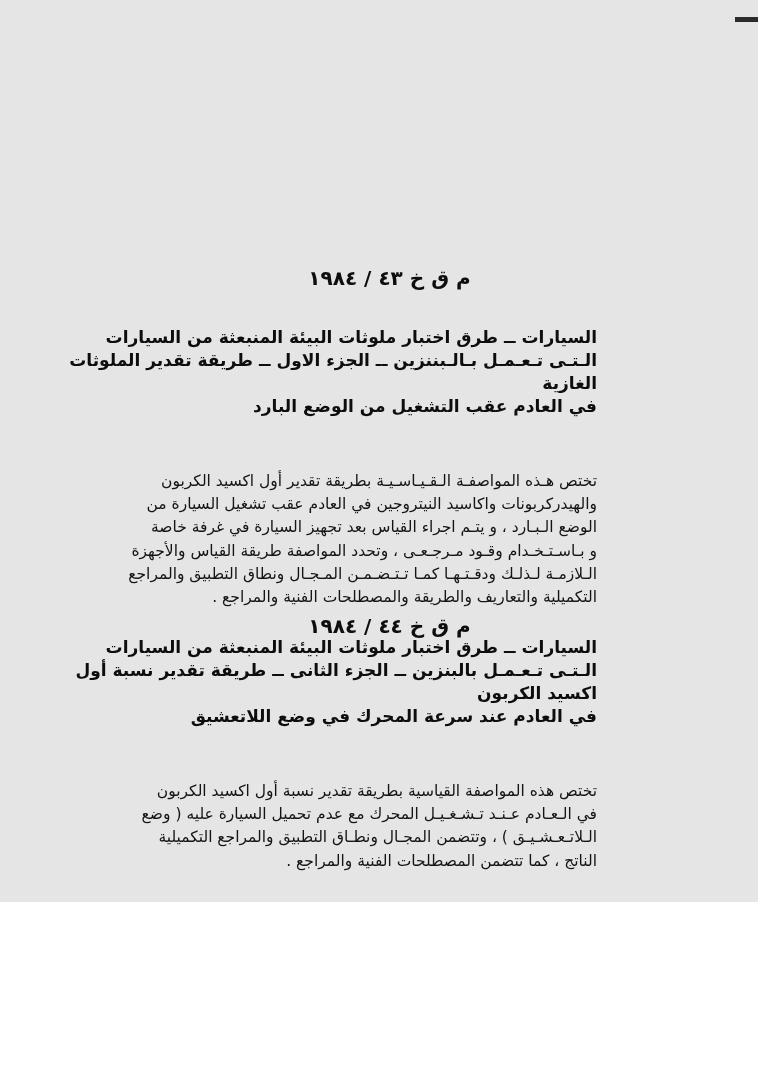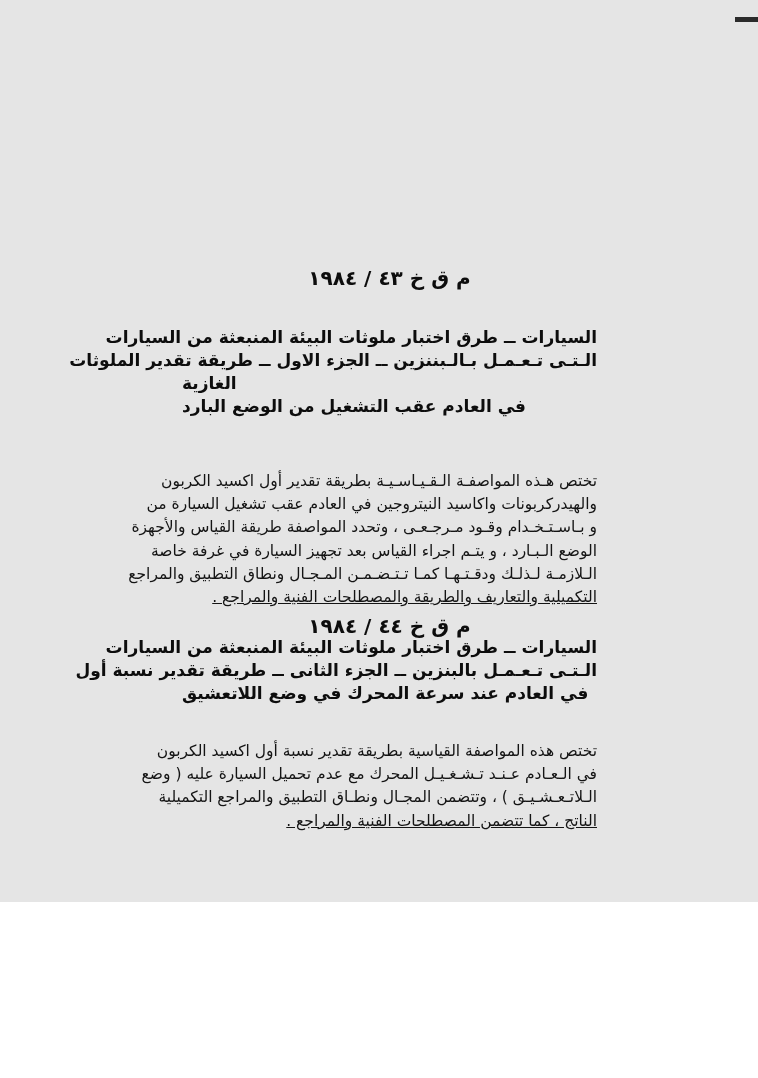--- a/index.html
+++ b/index.html
@@ -31,88 +31,88 @@
     direction: rtl;
   }
   .code-heading {
     text-align: center;
     font-size: 20px;
     font-weight: bold;
     letter-spacing: 1px;
     color: #0d0d0d;
   }
   .title-block .title-line {
-    text-align: left;
+    text-align: right;
     font-size: 17px;
     font-weight: bold;
     line-height: 23px;
     color: #0d0d0d;
     white-space: nowrap;
   }
   .body-block .body-line {
     font-size: 15.5px;
     line-height: 23.2px;
     text-align: justify;
     text-align-last: justify;
     color: #141414;
     white-space: nowrap;
   }
   .body-block .body-line.last {
     text-align: center;
     text-align-last: right;
     white-space: normal;
-    text-decoration: underline;
   }
   .page-number {
     position: absolute;
     left: 182px;
     width: 415px;
     top: 1012px;
     font-size: 16px;
     font-weight: bold;
     color: #0d0d0d;
     direction: rtl;
   }
   #heading1  { top: 266px; }
   #subtitle1 { top: 326px; }
   #para1     { top: 431px; margin-top: 39px; }
   #heading2  { top: 614px; text-align: center; }
   #subtitle2 { top: 636px; }
-  #para2     { top: 740px; }
+  #para2     { top: 780px; }
 </style>
 </head>
 <body>
 
 <div class="page">
 
   <div class="scan-mark"></div>
 
   <div id="heading1" class="block code-heading">م ق خ ٤٣ / ١٩٨٤</div>
 
   <div id="subtitle1" class="block title-block">
     <div class="title-line">السيارات ــ طرق اختبار ملوثات البيئة المنبعثة من السيارات</div>
     <div class="title-line">الـتـى تـعـمـل بـالـبننزين ــ الجزء الاول ــ طريقة تقدير الملوثات</div>
     <div class="title-line">الغازية</div>
     <div class="title-line">في العادم عقب التشغيل من الوضع البارد</div>
   </div>
 
   <div id="para1" class="block body-block">
     <div class="body-line">تختص هـذه المواصفـة الـقـيـاسـيـة بطريقة تقدير أول اكسيد الكربون</div>
     <div class="body-line">والهيدركربونات واكاسيد النيتروجين في العادم عقب تشغيل السيارة من</div>
+    <div class="body-line">الوضع الـبـارد ، و يتـم اجراء القياس بعد تجهيز السيارة في غرفة خاصة</div>
     <div class="body-line">و بـاسـتـخـدام وقـود مـرجـعـى ، وتحدد المواصفة طريقة القياس والأجهزة</div>
-    <div class="body-line">الوضع الـبـارد ، و يتـم اجراء القياس بعد تجهيز السيارة في غرفة خاصة</div>
     <div class="body-line">الـلازمـة لـذلـك ودقـتـهـا كمـا تـتـضـمـن المـجـال ونطاق التطبيق والمراجع</div>
     <div class="body-line last">التكميلية والتعاريف والطريقة والمصطلحات الفنية والمراجع .</div>
   </div>
 
   <div id="heading2" class="block code-heading">م ق خ ٤٤ / ١٩٨٤</div>
 
   <div id="subtitle2" class="block title-block">
     <div class="title-line">السيارات ــ طرق اختبار ملوثات البيئة المنبعثة من السيارات</div>
     <div class="title-line">الـتـى تـعـمـل بالبنزين ــ الجزء الثانى ــ طريقة تقدير نسبة أول</div>
+    <div class="title-line">اكسيد الكربون</div>
     <div class="title-line">في العادم عند سرعة المحرك في وضع اللاتعشيق</div>
   </div>
 
   <div id="para2" class="block body-block">
     <div class="body-line">تختص هذه المواصفة القياسية بطريقة تقدير نسبة أول اكسيد الكربون</div>
     <div class="body-line">في الـعـادم عـنـد تـشـغـيـل المحرك مع عدم تحميل السيارة عليه ( وضع</div>
     <div class="body-line">الـلاتـعـشـيـق ) ، وتتضمن المجـال ونطـاق التطبيق والمراجع التكميلية</div>
     <div class="body-line last">الناتج ، كما تتضمن المصطلحات الفنية والمراجع .</div>
   </div>
 

